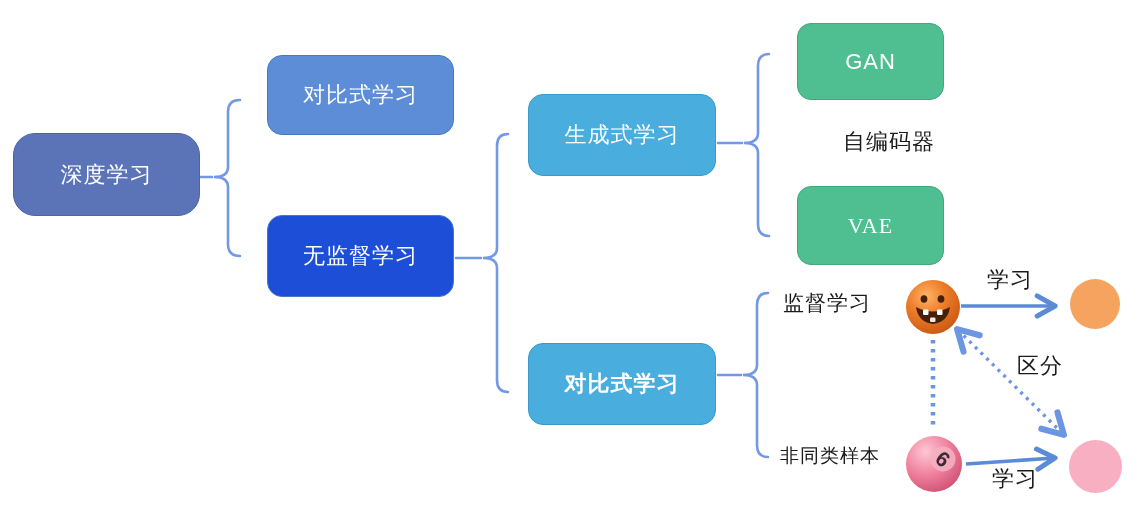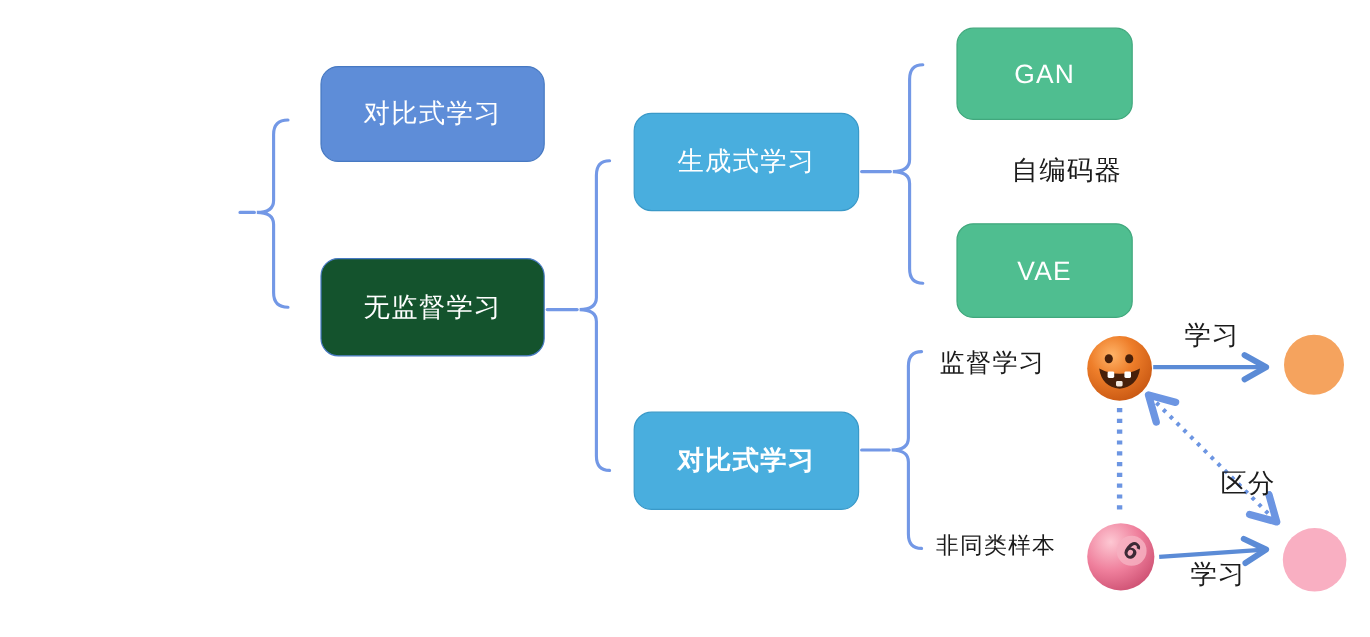--- a/index.html
+++ b/index.html
@@ -22,21 +22,21 @@
   .node-vae{left:797px;top:186px;width:147px;height:79px;border-radius:14px;border:1px solid #41a87d;}
   .plainlabel{
     position:absolute;color:#1b1b1b;text-align:center;font-size:22px;line-height:26px;
     letter-spacing:1px;font-weight:500;
   }
   .lbl-autoencoder{left:805px;top:129px;width:130px;text-align:right;}
   .lbl-same{left:772px;top:290px;width:110px;font-size:21px;}
   .lbl-diff{left:762px;top:443px;width:136px;font-size:19px;}
   .lbl-learn-top{left:977px;top:267px;width:66px;}
   .lbl-learn-bottom{left:982px;top:466px;width:66px;}
-  .lbl-distinguish{left:1006px;top:353px;width:68px;margin-top:37px;}
+  .lbl-distinguish{left:1006px;top:353px;width:68px;}
   .ball{position:absolute;}
   .ball-pumpkin{left:905px;top:279px;width:56px;height:56px;}
   .ball-billiard{left:904px;top:434px;width:60px;height:60px;}
   .target-circle{position:absolute;border-radius:50%;}
   .circle-orange{left:1070px;top:279px;width:50px;height:50px;}
   .circle-pink{left:1069px;top:440px;width:53px;height:53px;}
 </style>
 </head>
 <body>
 
@@ -70,39 +70,42 @@
 
     <path d="M961,306 L1054,306" fill="none" stroke="#5b8bd6" stroke-width="3.6" marker-end="url(#m-arrow)"></path>
 
     <path d="M966,464 L1054,458" fill="none" stroke="#5b8bd6" stroke-width="3.6" marker-end="url(#m-arrow)"></path>
 
     <path d="M933,340 L933,429" fill="none" stroke="#6c95e2" stroke-width="4.5" stroke-dasharray="3.5 5.5"></path>
 
     <path d="M958,330 L1063,434" fill="none" stroke="#6c95e2" stroke-width="3.4" stroke-dasharray="3 5" marker-start="url(#m-dot-arrow)" marker-end="url(#m-dot-arrow)"></path>
   </svg>
 
+  <div class="node node-root" style="background-color: rgb(91, 116, 184);">
+    <span>深度学习</span>
+  </div>
 
   <div class="node node-l1a" style="background-color: rgb(94, 141, 216);">
     <span>对比式学习</span>
   </div>
-  <div class="node node-l1b" style="background-color: #14532d;">
+  <div class="node node-l1b" style="background-color: #1d4ed8;">
     <span>无监督学习</span>
   </div>
 
   <div class="node node-l2a" style="background-color: rgb(73, 174, 222);">
     <span>生成式学习</span>
   </div>
   <div class="node node-l2b" style="background-color: rgb(73, 174, 222);">
     <span>对比式学习</span>
   </div>
 
   <div class="node node-gan" style="background-color: rgb(79, 190, 144);">
     <span>GAN</span>
   </div>
-  <div class="node node-vae" style="background-color: rgb(79, 190, 144);">
+  <div class="node node-vae" style="background-color: rgb(79, 190, 144); font-family: Liberation Serif, serif;">
     <span>VAE</span>
   </div>
   <div class="plainlabel lbl-autoencoder">自编码器</div>
 
   <div class="plainlabel lbl-same">监督学习</div>
   <div class="plainlabel lbl-diff">非同类样本</div>
 
   <div class="plainlabel lbl-learn-top">学习</div>
   <div class="plainlabel lbl-learn-bottom">学习</div>
   <div class="plainlabel lbl-distinguish">区分</div>

